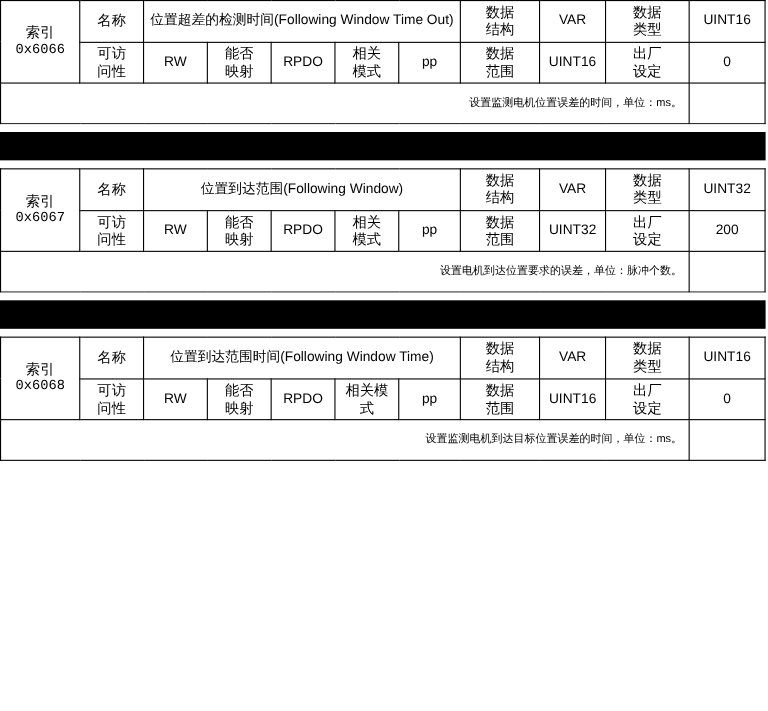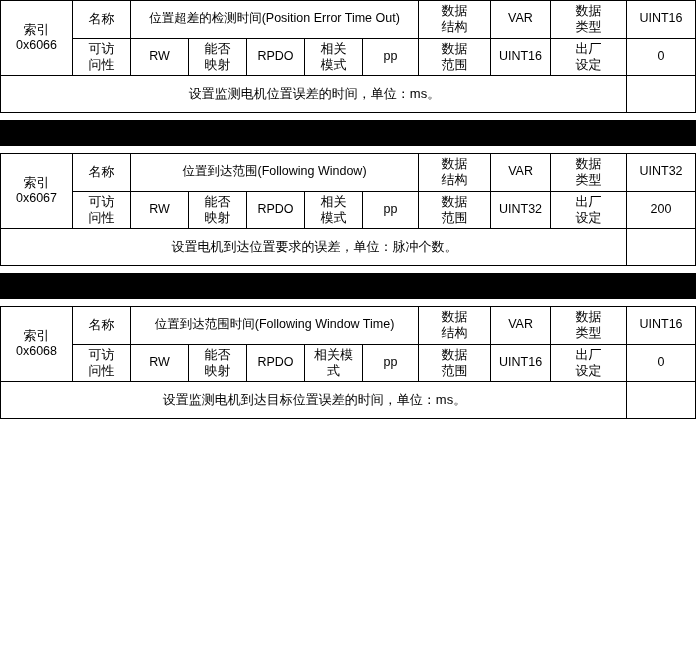--- a/index.html
+++ b/index.html
@@ -27,32 +27,32 @@
   }
   .entry td {
     border: 1px solid #000000;
     text-align: center;
     vertical-align: middle;
     padding: 2px 3px;
     line-height: 1.25;
     font-family: "Liberation Sans", sans-serif;
   }
   .mono {
-    font-family: Liberation Sans, sans-serif;
+    font-family: Liberation Mono, monospace;
     font-size: 12.5px;
     letter-spacing: 0px;
   }
   .idx-cell {
     font-size: 13px;
     line-height: 1.55;
   }
   .desc-row td {
-    text-align: center;
+    text-align: right;
     padding: 5px 6px 5px 8px;
-    font-size: 13px;
+    font-size: 10px;
     height: 26px;
     margin-left: 32px;
   }
   .spacer {
     height: 26px;
     background: #000000;
     width: 696px;
     margin: 0;
   }
   .gap {
@@ -79,21 +79,21 @@
         <col style="width:60px">
       <col style="width:76px">
     </colgroup>
     <tbody>
         <tr>
       <td rowspan="2" class="idx-cell">
         <div>索引</div>
         <div class="mono">0x6066</div>
       </td>
       <td>名称</td>
-      <td colspan="5" class="mono">位置超差的检测时间(Position Error Time Out)</td>
+      <td colspan="5" class="mono">位置超差的检测时间(Following Window Time Out)</td>
       <td style="white-space:pre-line">数据
 结构</td>
       <td class="mono">VAR</td>
       <td style="white-space:pre-line">数据
 类型</td>
       <td class="mono">UINT16</td>
     </tr>
     <tr>
       <td style="white-space:pre-line">可访
 问性</td>

